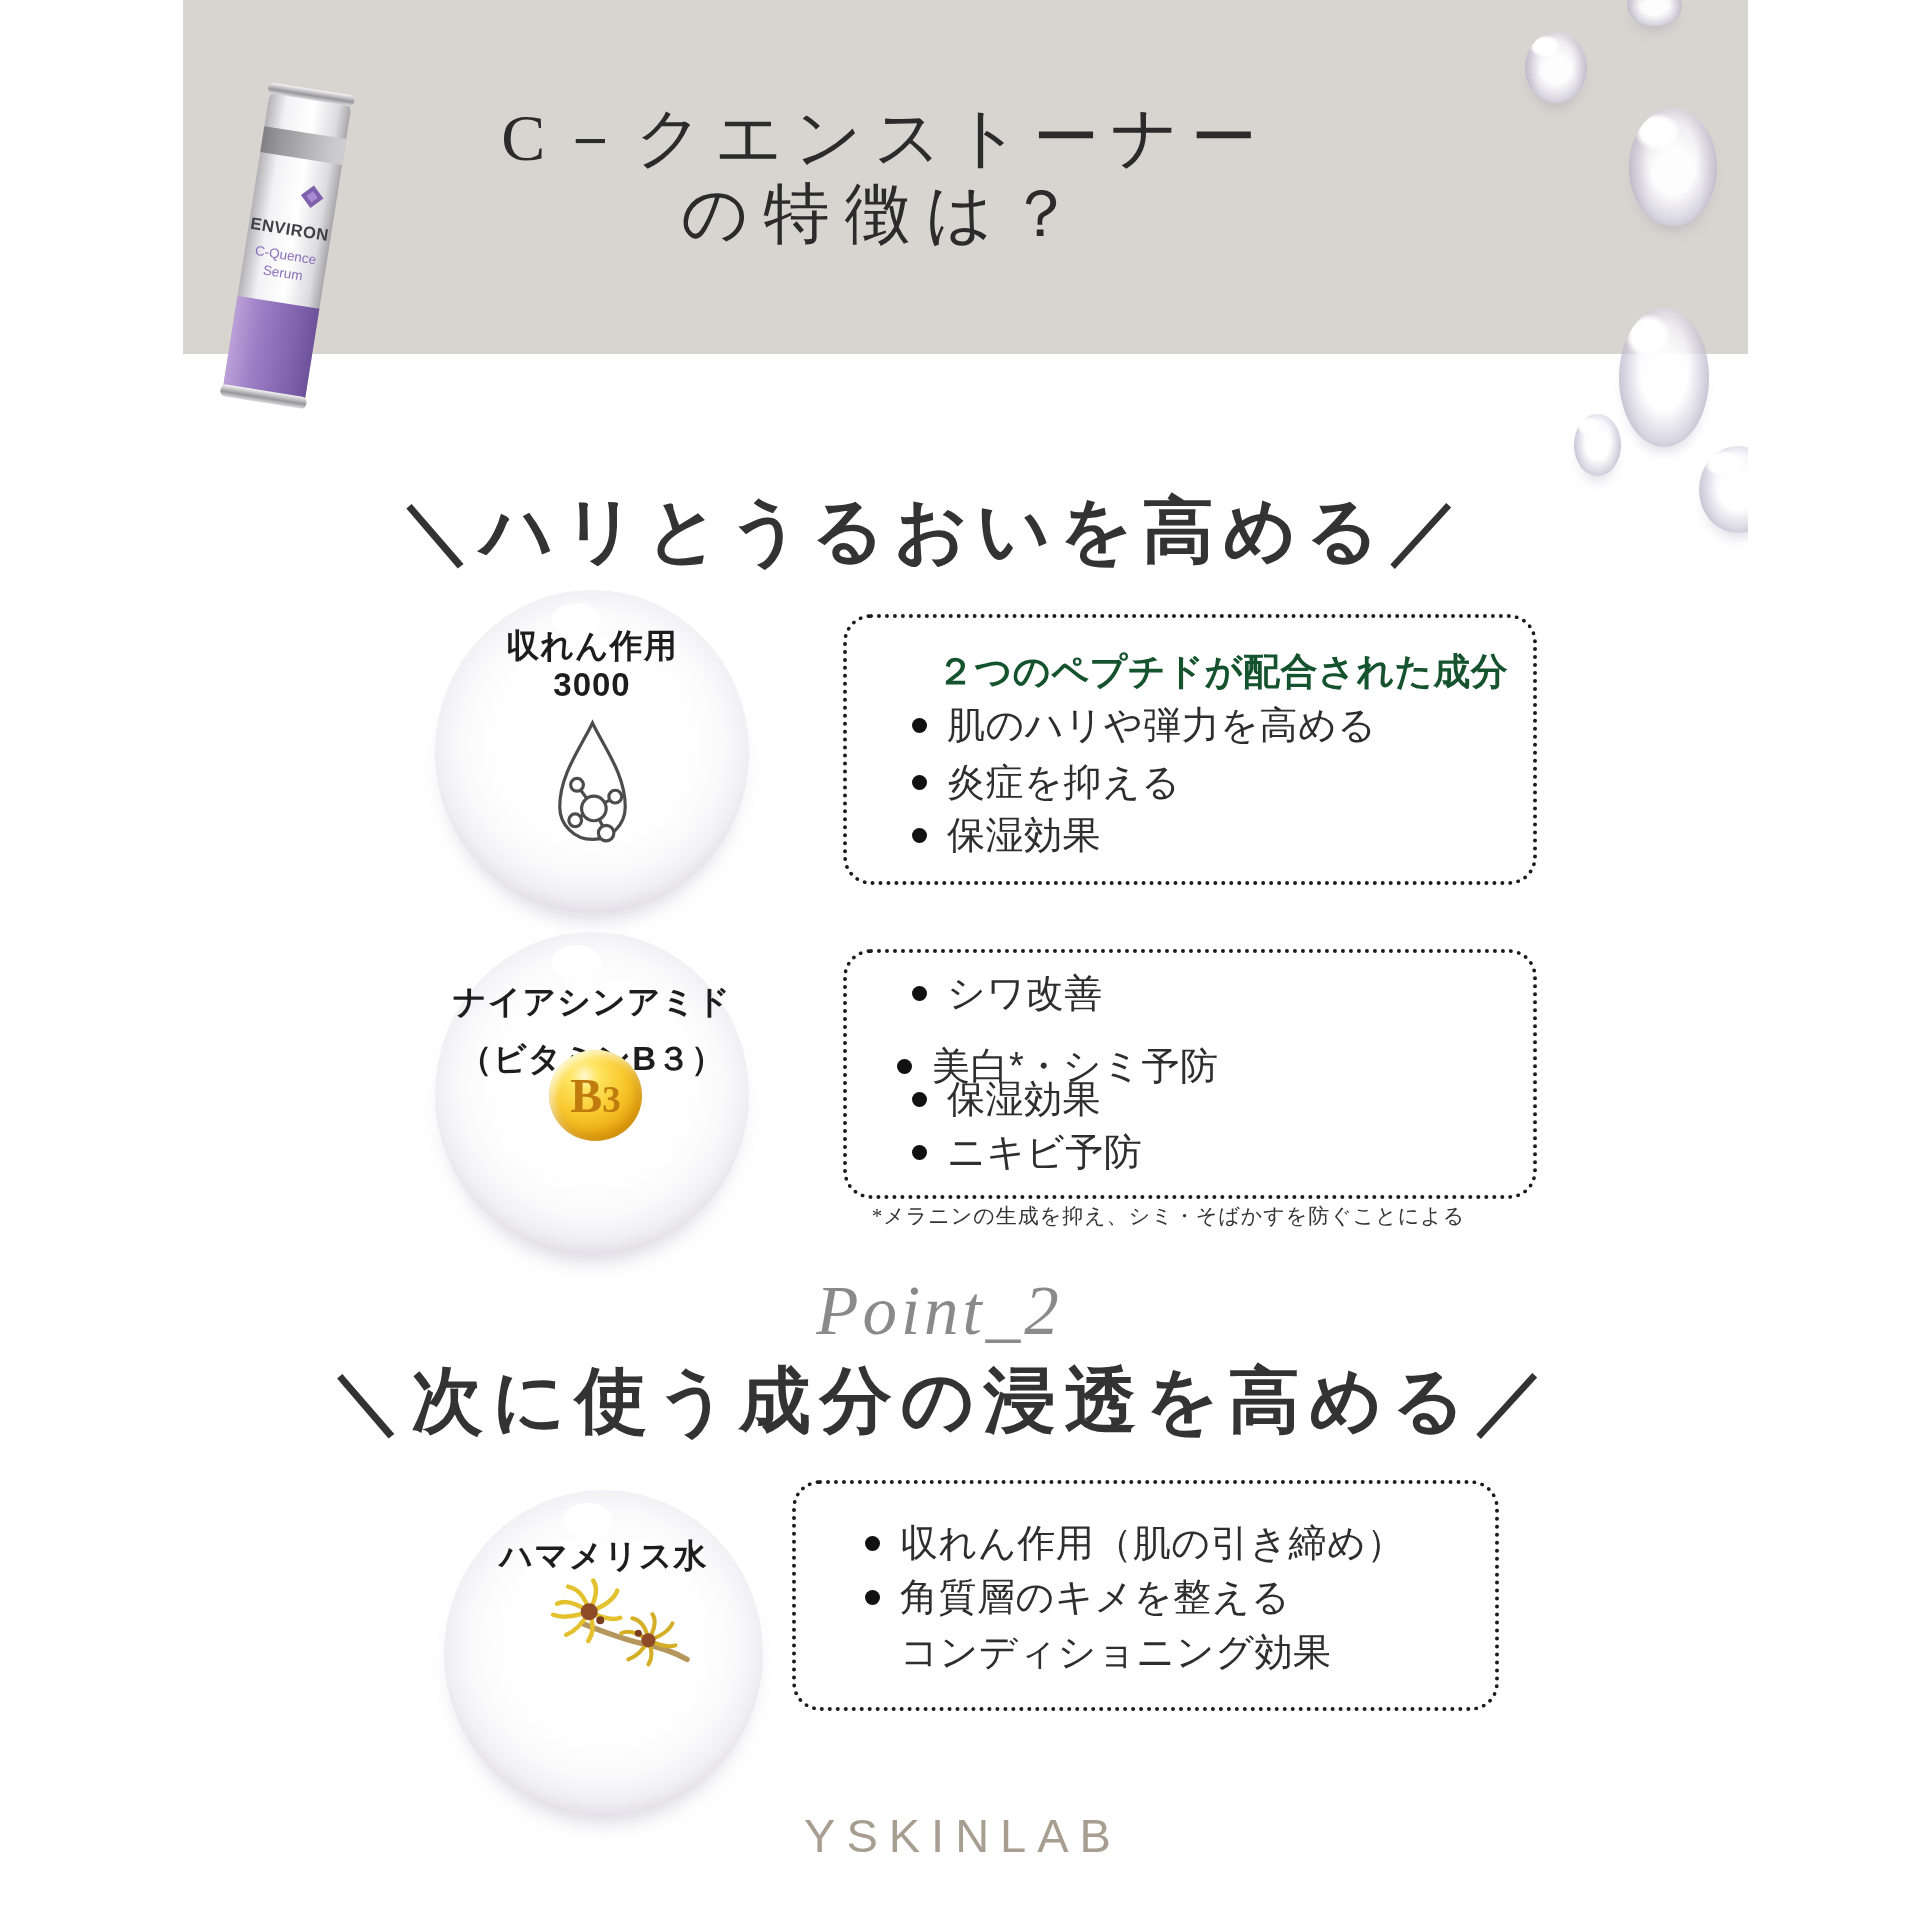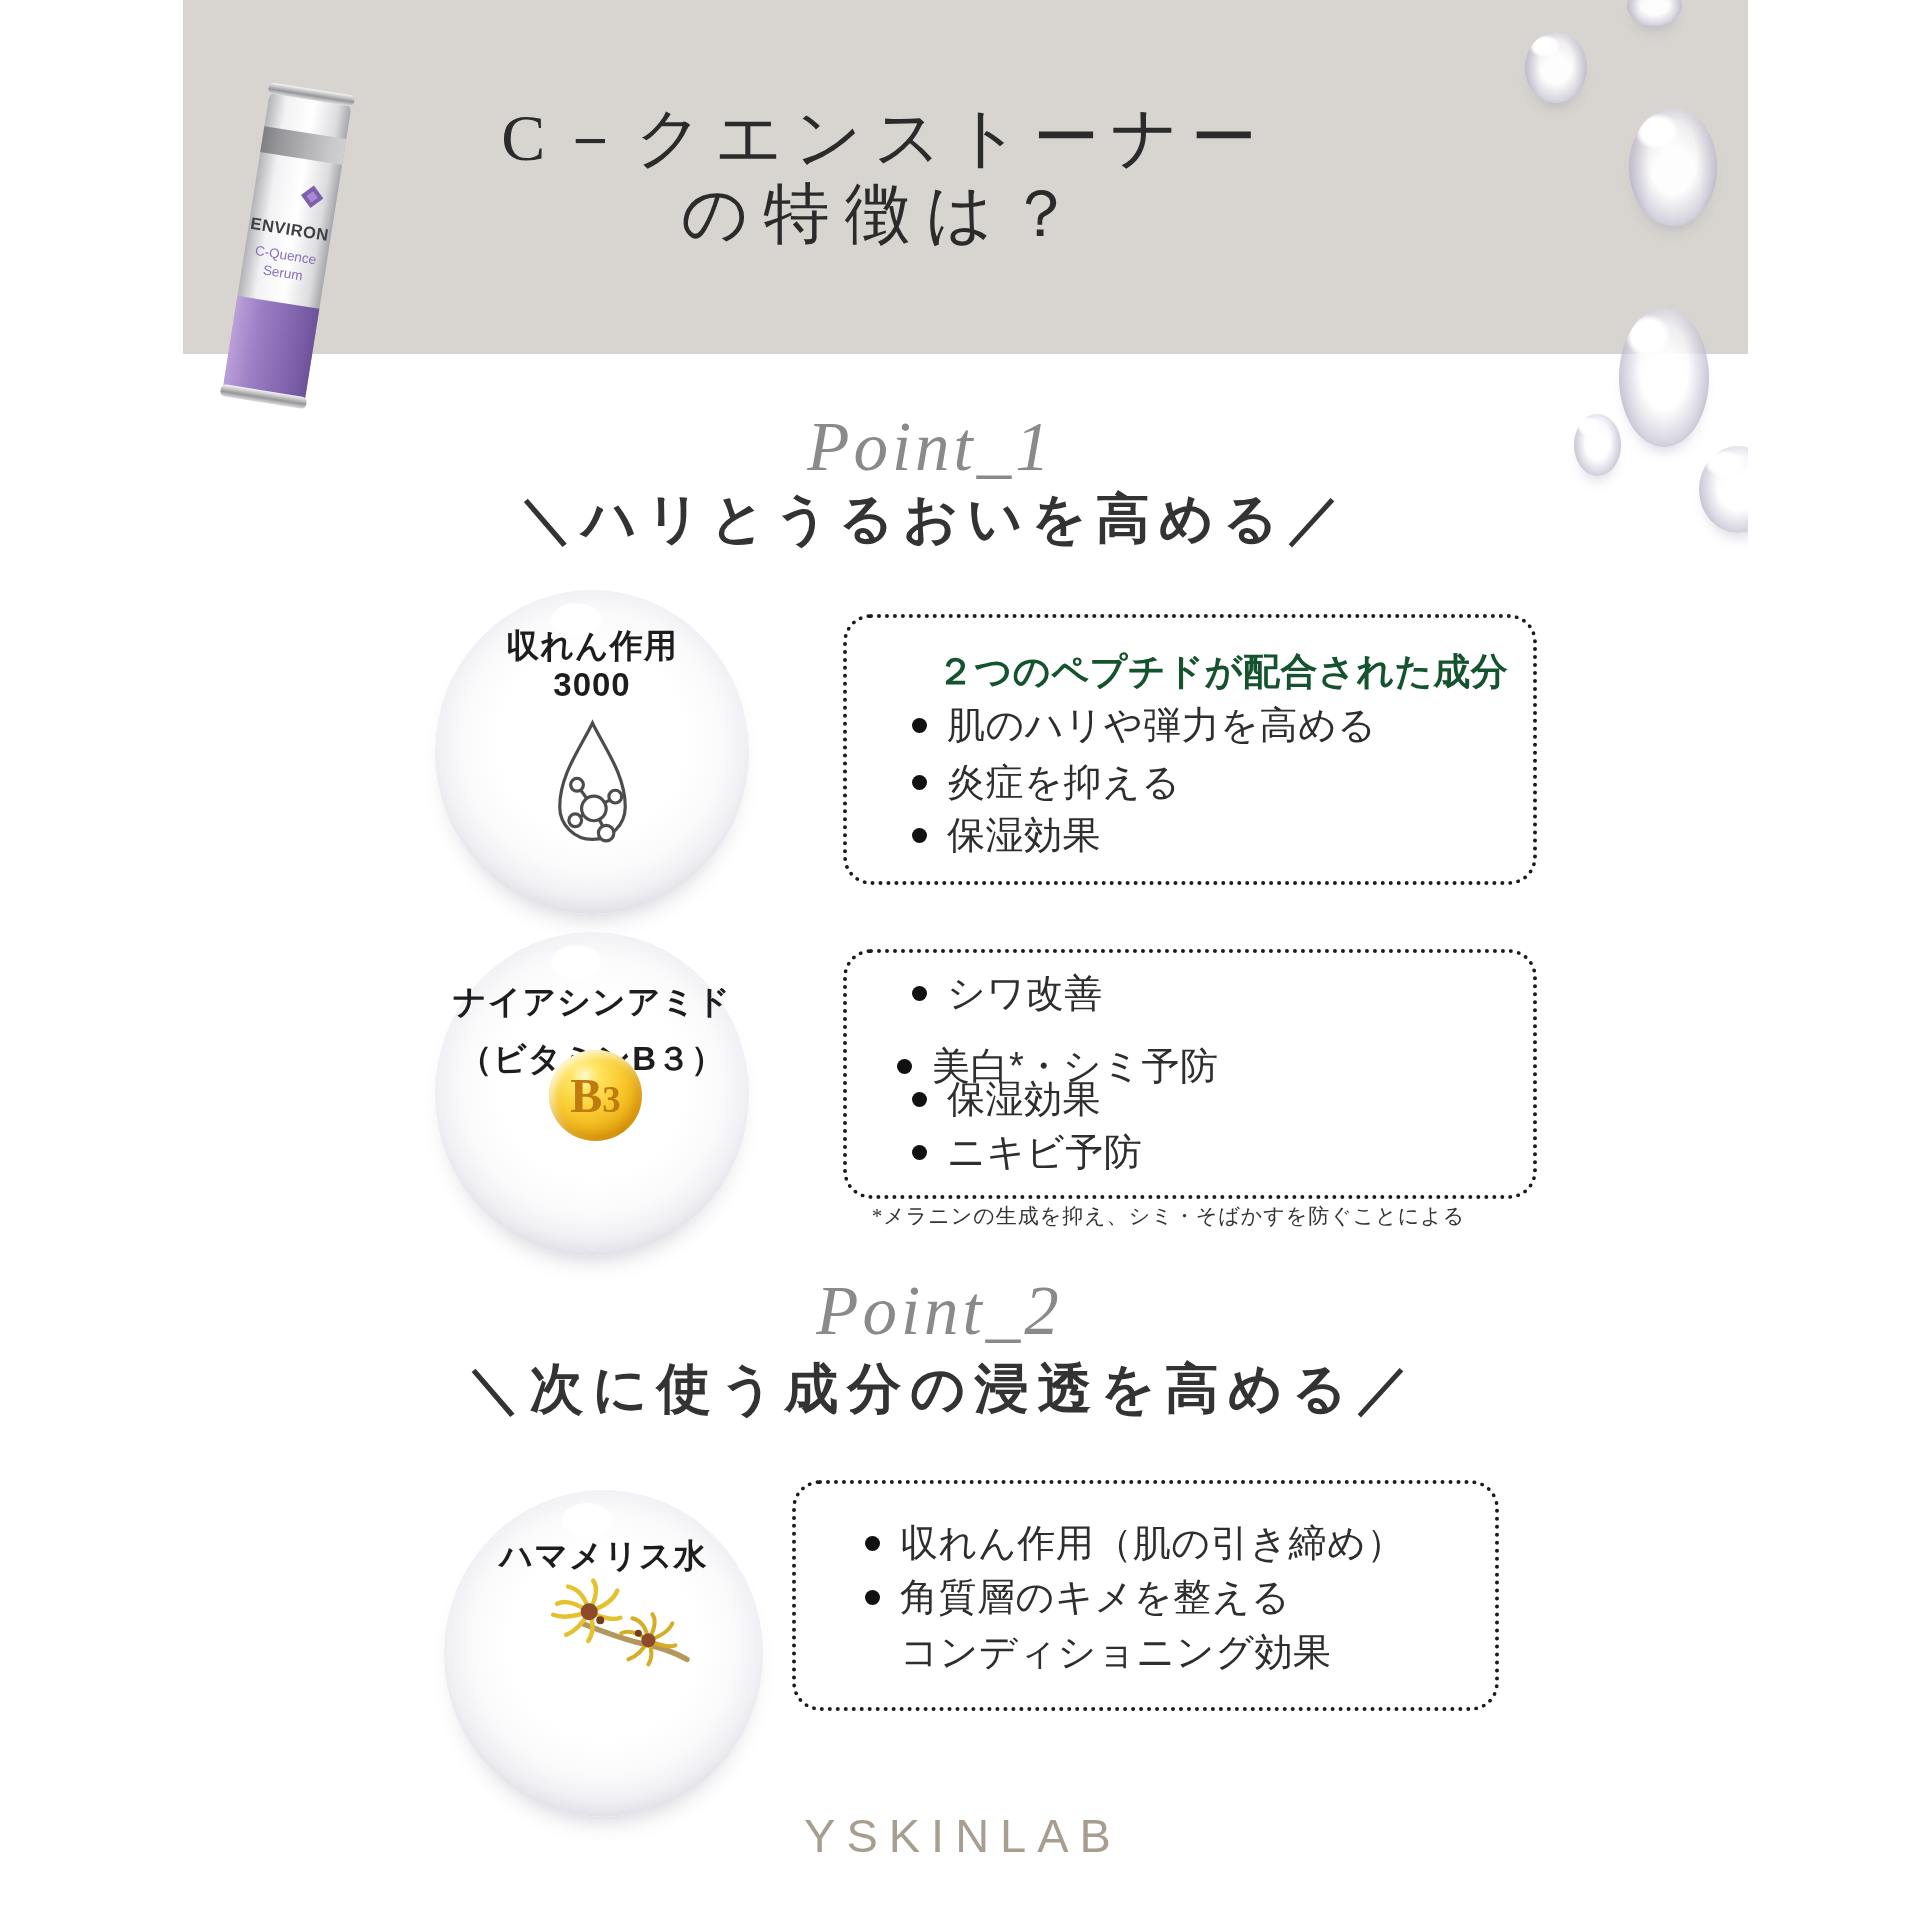--- a/index.html
+++ b/index.html
@@ -24,21 +24,21 @@
 
   #bottle-wrap{position:absolute;left:236px;top:83px;width:103px;height:324px;
     transform:rotate(9deg);transform-origin:50% 50%;}
 
   
   .script-label{position:absolute;left:183px;width:1565px;text-align:center;
     font-family:"Liberation Serif",serif;font-style:italic;font-size:69px;color:#8a8a8a;letter-spacing:4px;}
   #script1{top:408px;transform:translateX(-35px);}
   #script2{top:1272px;transform:translateX(-26px);}
   .big-heading{position:absolute;left:183px;width:1565px;text-align:center;
-    font-family:"Liberation Serif",serif;font-weight:700;font-size:54px;color:#333;letter-spacing:9px;}
+    font-family:"Liberation Serif",serif;font-weight:700;font-size:72px;color:#333;letter-spacing:9px;}
   #heading1{top:483px;transform:translateX(-31px);}
   #heading2{top:1353px;transform:translateX(-22.6px);}
 
   
   .bubble{position:absolute;border-radius:50%;
     background:radial-gradient(circle at 50% 47%, #ffffff 40%, #fafafb 56%, #f1f0f4 66%, #dedce3 76%, #c3c1cc 87%, #abaab7 94%, #c9c7d1 98%, #dedce3 100%);
     box-shadow:0 15px 22.6px -12.6px rgba(100,100,125,.3);}
   .bubble::before{content:'';position:absolute;left:37%;top:4%;width:16%;height:10.5%;border-radius:50%;
     background:radial-gradient(ellipse at center,#ffffff 0 62%,rgba(255,255,255,0) 100%);}
   .bubble-label{position:absolute;left:0;width:100%;text-align:center;
@@ -117,21 +117,20 @@
       <text x="102" y="352" font-size="27" fill="#8a6fba" text-anchor="middle">C-Quence</text>
       <text x="102" y="388" font-size="27" fill="#8a6fba" text-anchor="middle">Serum</text>
       <rect x="20" y="438" width="165" height="180" fill="url(#gPurple)"></rect>
       <rect x="16" y="616" width="173" height="24" rx="10" fill="url(#gSilver)"></rect>
     </svg>
   </div>
 
   <div id="title1" class="title-line">C－クエンストーナー</div>
   <div id="title2" class="title-line">の特徴は？</div>
 
-  <div id="script1" class="script-label">Point_1</div>
   <div id="heading1" class="big-heading">＼ハリとうるおいを高める／</div>
 
   <div class="bubble" style="left:435px;top:590px;width:314px;height:324px;">
     <div class="bubble-label" style="top:34px;">収れん作用</div>
     <div class="bubble-label" style="top:76px;">3000</div>
     <svg style="position:absolute;left:112px;top:127px;" width="91" height="132" viewBox="0 0 200 280">
       <path d="M100 8 C 74 62, 28 122, 28 192 a72 72 0 0 0 144 0 C 172 122, 126 62, 100 8 Z" fill="none" stroke="#4c4c4c" stroke-width="7"></path>
       <line x1="103" y1="196" x2="66" y2="144" stroke="#4c4c4c" stroke-width="7"></line>
       <line x1="103" y1="196" x2="148" y2="172" stroke="#4c4c4c" stroke-width="7"></line>
       <line x1="103" y1="196" x2="64" y2="220" stroke="#4c4c4c" stroke-width="7"></line>

